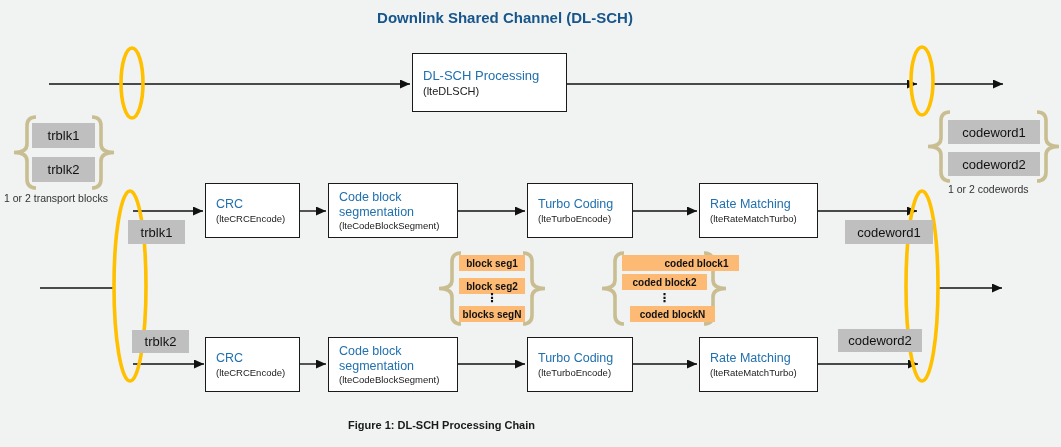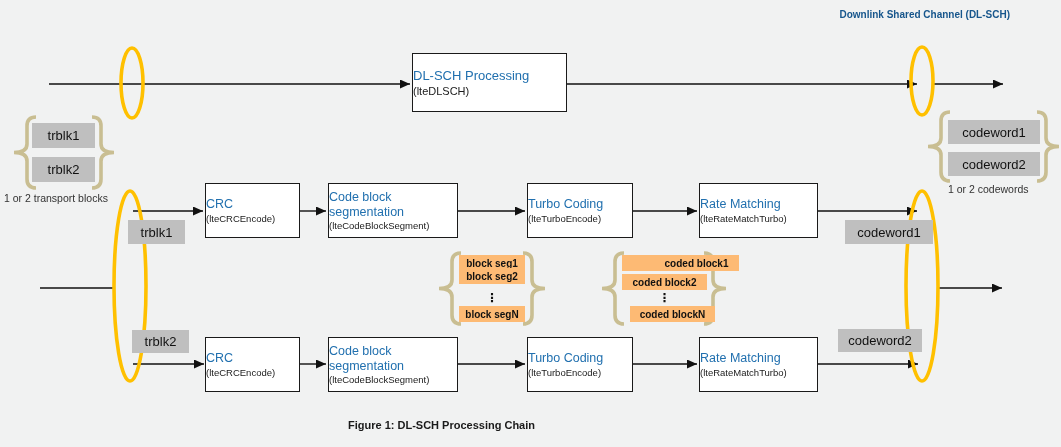--- a/index.html
+++ b/index.html
@@ -1,27 +1,27 @@
 <!DOCTYPE html>
 <html><head>
 <meta charset="utf-8">
 <style>
   html,body{margin:0;padding:0;}
   body{font-family:"Liberation Sans","DejaVu Sans",sans-serif;background:#e8e8e8;}
   #stage{position:relative;width:1061px;height:447px;background:#f1f2f2;overflow:hidden;}
   #connectors{position:absolute;left:0;top:0;width:1061px;height:447px;}
 
-  .title{position:absolute;left:0;top:9px;width:1010px;text-align:right;
-         font-size:10px;font-weight:bold;color:#17568c;}
+  .title{position:absolute;left:0;top:9px;width:1010px;text-align:center;
+         font-size:15px;font-weight:bold;color:#17568c;}
   .caption{position:absolute;left:0;top:419px;width:883px;text-align:center;
            font-size:11px;font-weight:bold;color:#1a1a1a;}
 
   .box{position:absolute;background:#ffffff;border:1.4px solid #1a1a1a;
        display:flex;flex-direction:column;justify-content:center;
-       box-sizing:border-box;}
+       padding-left:10px;box-sizing:border-box;}
   .box .bt{color:#2170af;font-size:12.5px;line-height:1.18;white-space:nowrap;}
   .box.wrap .bt{white-space:normal;}
   .box .sub{color:#1a1a1a;font-size:9.5px;margin-top:1px;white-space:nowrap;}
   .box.big .bt{font-size:13px;}
   .box.big .sub{font-size:11px;}
 
   .glabel{position:absolute;background:#bfbfbf;color:#111;font-weight:normal;
           font-size:13px;display:flex;align-items:center;justify-content:center;}
   .mlabel{position:absolute;background:#fdba74;color:#111;font-weight:bold;
           font-size:10px;display:flex;align-items:center;justify-content:center;}
@@ -107,23 +107,23 @@
     <div class="bt">Turbo Coding</div>
     <div class="sub">(lteTurboEncode)</div>
   </div>
   <div class="box" style="left:699px;top:183px;width:119px;height:55px;">
     <div class="bt">Rate Matching</div>
     <div class="sub">(lteRateMatchTurbo)</div>
   </div>
   <div class="glabel" style="left:845px;top:220px;width:88px;height:24px;">codeword1</div>
 
   <div class="mlabel" style="left:459px;top:255px;width:66px;height:16px;">block seg1</div>
-  <div class="mlabel" style="left:459px;top:268px;width:66px;height:16px;text-align:right;">block seg2</div>
+  <div class="mlabel" style="left:459px;top:278px;width:66px;height:16px;text-align:right;">block seg2</div>
   <div class="dots" style="left:459px;top:290px;width:66px;height:16px;">⋮</div>
-  <div class="mlabel" style="left:459px;top:306px;width:66px;height:16px;">block segN</div>
+  <div class="mlabel" style="left:459px;top:306px;width:66px;height:16px;">blocks segN</div>
 
   <div class="mlabel" style="left:622px;top:255px;width:85px;height:16px;padding-left:32px;">coded block1</div>
   <div class="mlabel" style="left:622px;top:274px;width:85px;height:16px;">coded block2</div>
   <div class="dots" style="left:622px;top:290px;width:85px;height:16px;">⋮</div>
   <div class="mlabel" style="left:622px;top:306px;width:85px;height:16px;margin-left:8px;">coded blockN</div>
 
   <div class="glabel" style="left:132px;top:330px;width:57px;height:23px;">trblk2</div>
   <div class="box" style="left:205px;top:337px;width:95px;height:55px;">
     <div class="bt">CRC</div>
     <div class="sub">(lteCRCEncode)</div>

